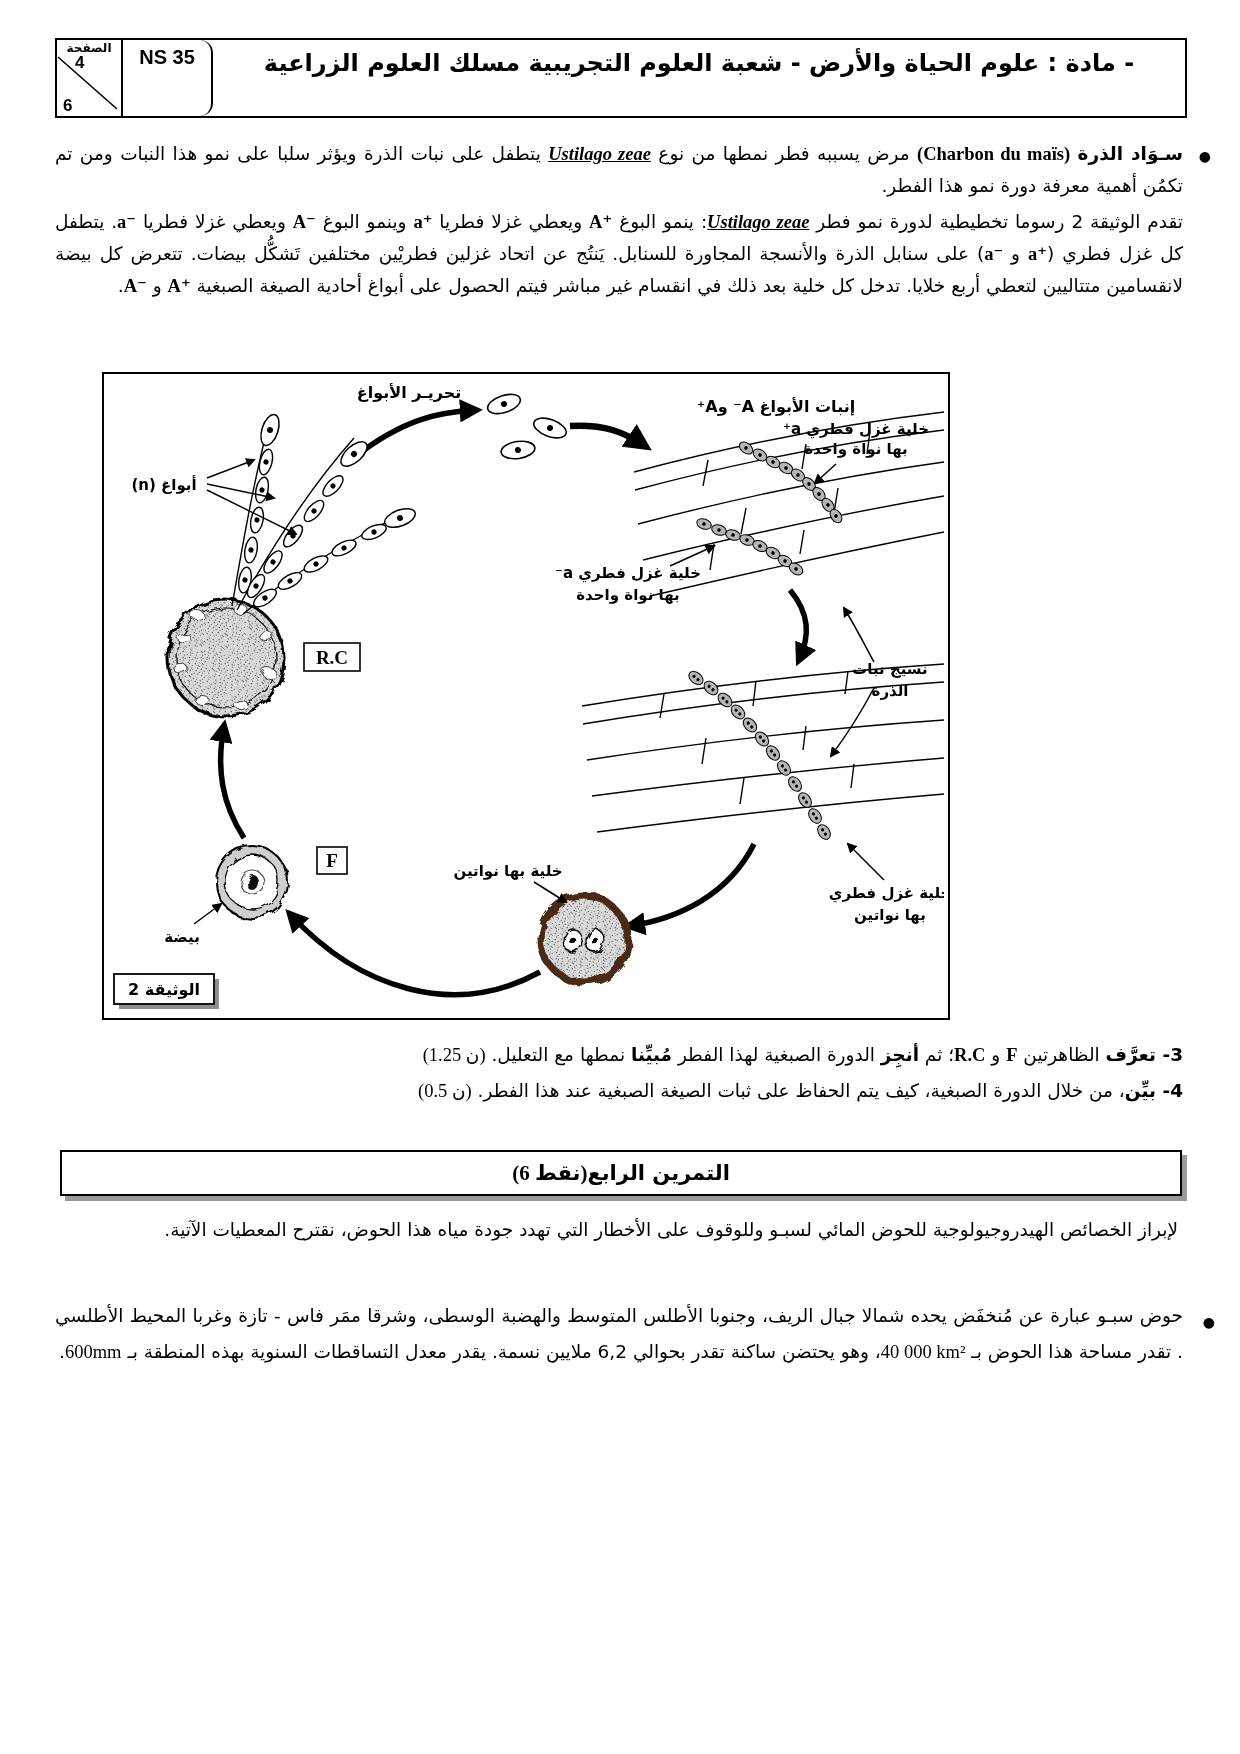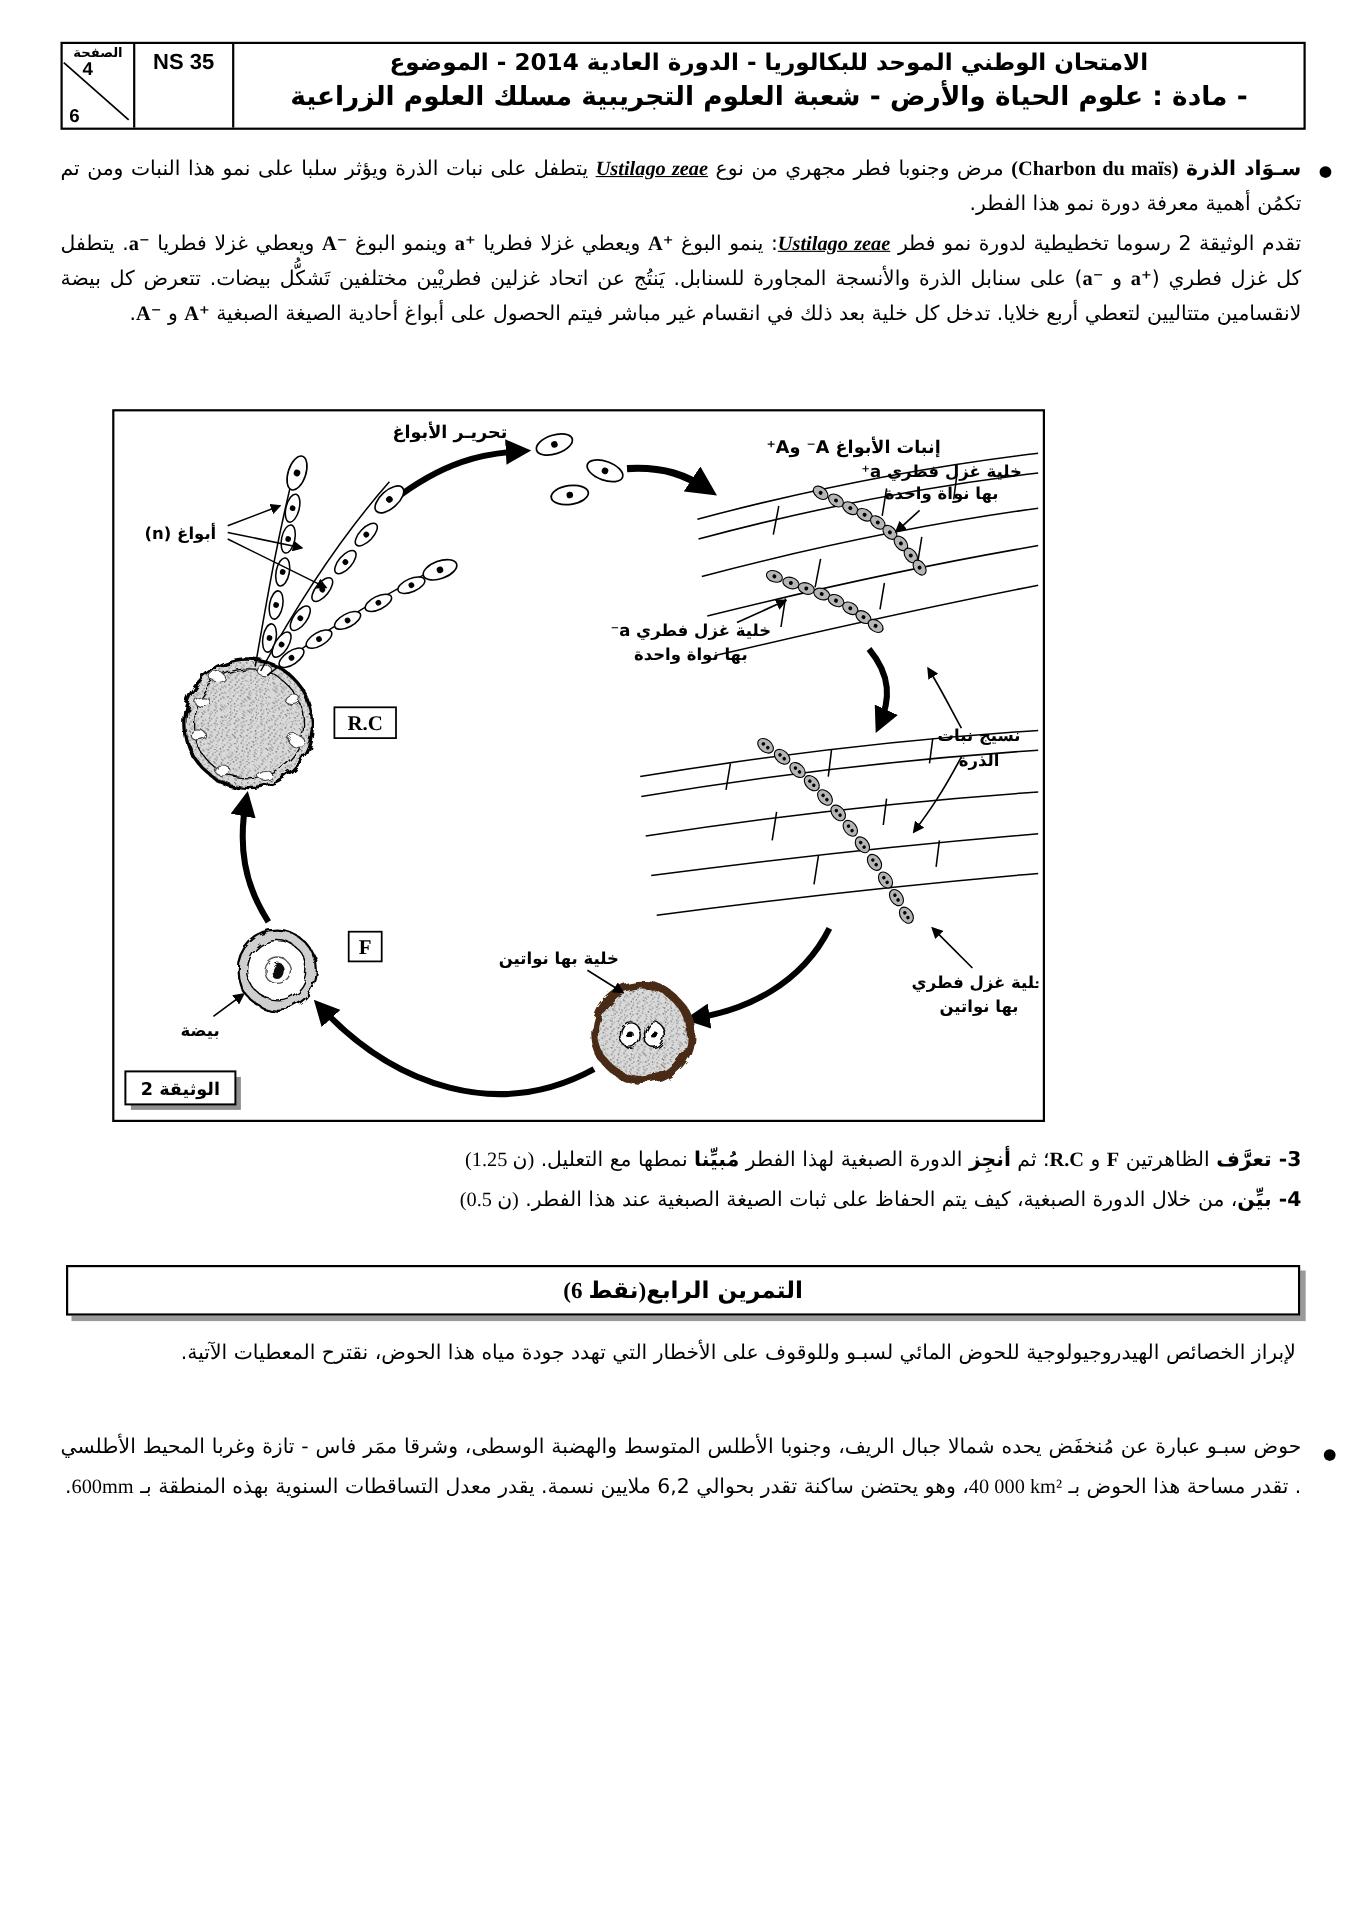--- a/index.html
+++ b/index.html
@@ -9,21 +9,21 @@
   .hdr{position:absolute;left:55px;top:38px;width:1128px;height:76px;border:2.5px solid #000;
        display:flex;flex-direction:row;}
   .hdr-page{width:64px;border-right:2.5px solid #000;display:flex;flex-direction:column;}
   .hdr-page-label{font-size:12px;font-weight:bold;text-align:center;padding-top:1px;}
   .hdr-page-diag{position:relative;flex:1;}
   .hdr-page-diag svg{position:absolute;left:0;top:0;}
   .hdr-page-num{position:absolute;font-size:17px;font-weight:bold;font-family:"Liberation Sans",sans-serif;}
   .num-top{top:-2px;left:18px;}
   .num-bottom{bottom:0px;left:6px;}
   .hdr-ns{width:88px;border-right:2.5px solid #000;font-family:"Liberation Sans",sans-serif;
-          font-weight:bold;font-size:20px;padding-top:6px;text-align:center;}
+          font-weight:bold;font-size:20px;padding-top:6px;text-align:center;border-radius:13px;}
   .hdr-main{flex:1;direction:rtl;text-align:center;padding-top:5px;}
   .hdr-t1{font-size:21px;font-weight:bold;}
   .hdr-t2{font-size:24px;font-weight:bold;margin-top:4px;}
   
   .para{position:absolute;direction:rtl;text-align:justify;font-size:18.5px;line-height:31px;color:#000;}
   .seg{unicode-bidi:isolate;}
   .bold{font-weight:bold;}
   .italic{font-style:italic;}
   .underline{text-decoration:underline;}
   .ltr{direction:ltr;unicode-bidi:isolate;font-family:"Liberation Serif","DejaVu Sans",serif;}
@@ -52,28 +52,27 @@
       <div class="hdr-page-diag">
         <svg width="61" height="56">
           <line x1="1" y1="2" x2="60" y2="54" stroke="#000" stroke-width="1.6"></line>
         </svg>
         <span class="hdr-page-num num-top">4</span>
         <span class="hdr-page-num num-bottom">6</span>
       </div>
     </div>
     <div class="hdr-ns">NS 35</div>
     <div class="hdr-main">
-      <div class="hdr-t1">الامتحان الوطني الموحد للبكالوريا - الدورة العادية 2014 - الموضوع</div>
       <div class="hdr-t2">- مادة : علوم الحياة والأرض - شعبة العلوم التجريبية مسلك العلوم الزراعية</div>
     </div>
   </header>
 
   <div class="para" style="left:55px;top:138px;width:1128px;padding-right:42px;">
     <span class="bullet-dot" style="right:14px;">●</span>
-  <span class="seg bold">سـوَاد الذرة</span><span class="seg "> </span><span class="seg ltr bold" dir="ltr">(Charbon du maïs)</span><span class="seg "> مرض وجنوبا فطر مجهري من نوع </span><span class="seg ltr bold italic underline" dir="ltr">Ustilago zeae</span><span class="seg "> يتطفل على نبات الذرة ويؤثر سلبا على نمو هذا النبات ومن تم تكمُن أهمية معرفة دورة نمو هذا الفطر.</span></div>
+  <span class="seg bold">سـوَاد الذرة</span><span class="seg "> </span><span class="seg ltr bold" dir="ltr">(Charbon du maïs)</span><span class="seg "> مرض يسببه فطر نمطها من نوع </span><span class="seg ltr bold italic underline" dir="ltr">Ustilago zeae</span><span class="seg "> يتطفل على نبات الذرة ويؤثر سلبا على نمو هذا النبات ومن تم تكمُن أهمية معرفة دورة نمو هذا الفطر.</span></div>
 
   <div class="para" style="left:55px;top:206px;width:1128px;"><span class="seg ">تقدم الوثيقة 2 رسوما تخطيطية لدورة نمو فطر </span><span class="seg ltr bold italic underline" dir="ltr">Ustilago zeae</span><span class="seg ">: ينمو البوغ </span><span class="seg ltr bold" dir="ltr">A⁺</span><span class="seg "> ويعطي غزلا فطريا </span><span class="seg ltr bold" dir="ltr">a⁺</span><span class="seg "> وينمو البوغ </span><span class="seg ltr bold" dir="ltr">A⁻</span><span class="seg "> ويعطي غزلا فطريا </span><span class="seg ltr bold" dir="ltr">a⁻</span><span class="seg ">. يتطفل كل غزل فطري (</span><span class="seg ltr bold" dir="ltr">a⁺</span><span class="seg "> و </span><span class="seg ltr bold" dir="ltr">a⁻</span><span class="seg ">) على سنابل الذرة والأنسجة المجاورة للسنابل. يَنتُج عن اتحاد غزلين فطريْين مختلفين تَشكُّل بيضات. تتعرض كل بيضة لانقسامين متتاليين لتعطي أربع خلايا. تدخل كل خلية بعد ذلك في انقسام غير مباشر فيتم الحصول على أبواغ أحادية الصيغة الصبغية </span><span class="seg ltr bold" dir="ltr">A⁺</span><span class="seg "> و </span><span class="seg ltr bold" dir="ltr">A⁻</span><span class="seg ">.</span></div>
 
   <div class="diagram-frame">
     <svg viewBox="0 0 840 640" width="840" height="640">
       <defs>
         <marker id="mArr" viewBox="0 0 10 10" refX="8" refY="5" markerWidth="7" markerHeight="7" orient="auto-start-reverse">
           <path d="M0,0 L10,5 L0,10 Z" fill="#000"></path>
         </marker>
         <marker id="mArrBig" viewBox="0 0 10 10" refX="7" refY="5" markerWidth="4.2" markerHeight="4.2" orient="auto-start-reverse">

